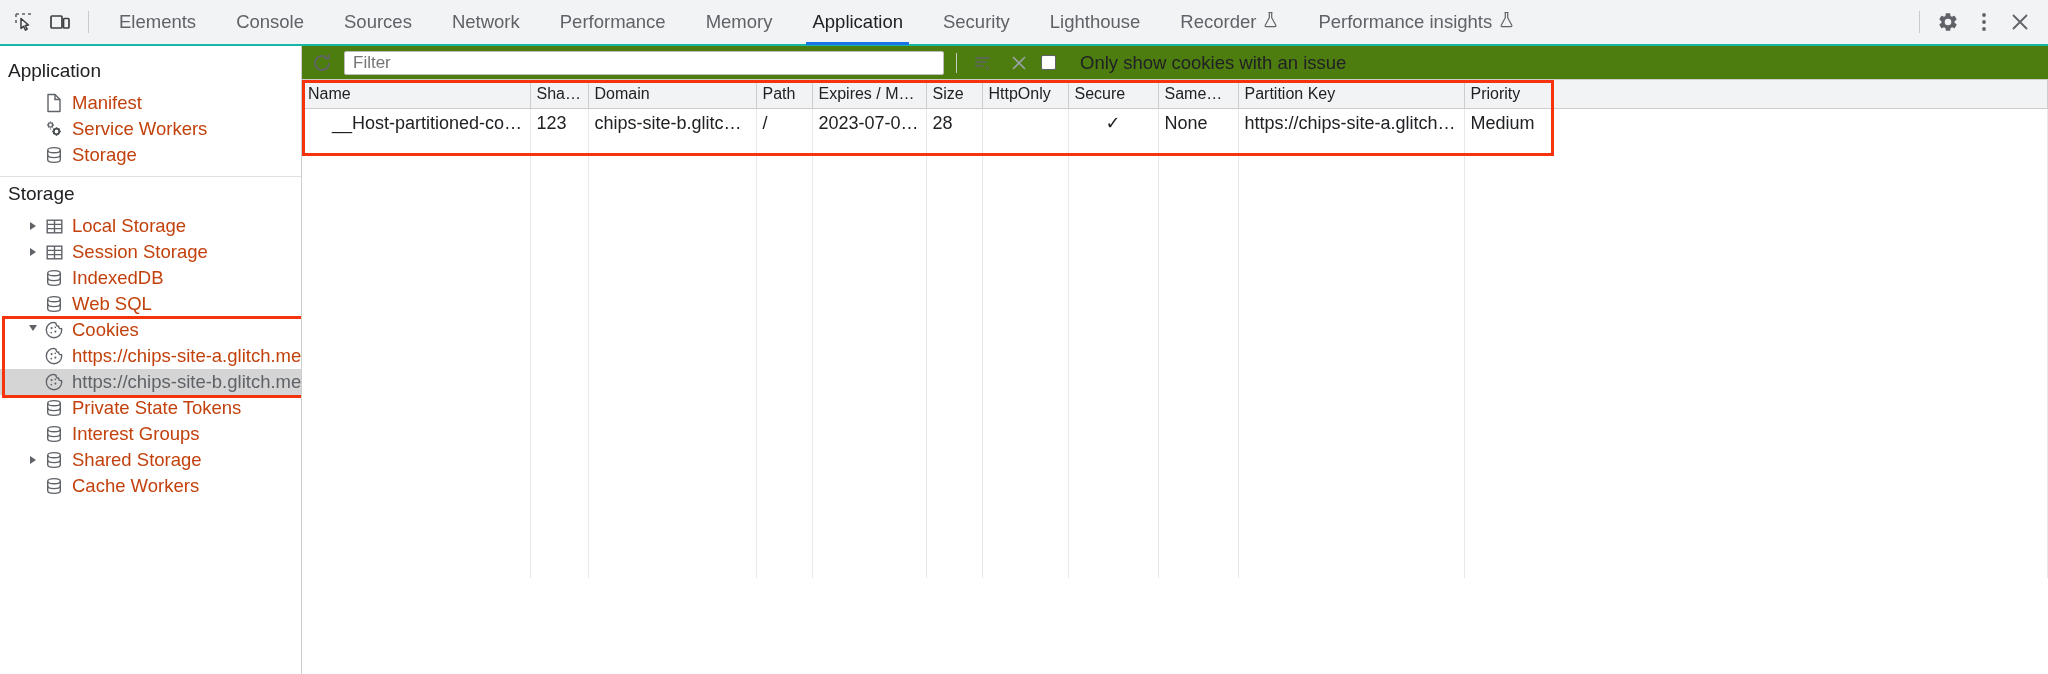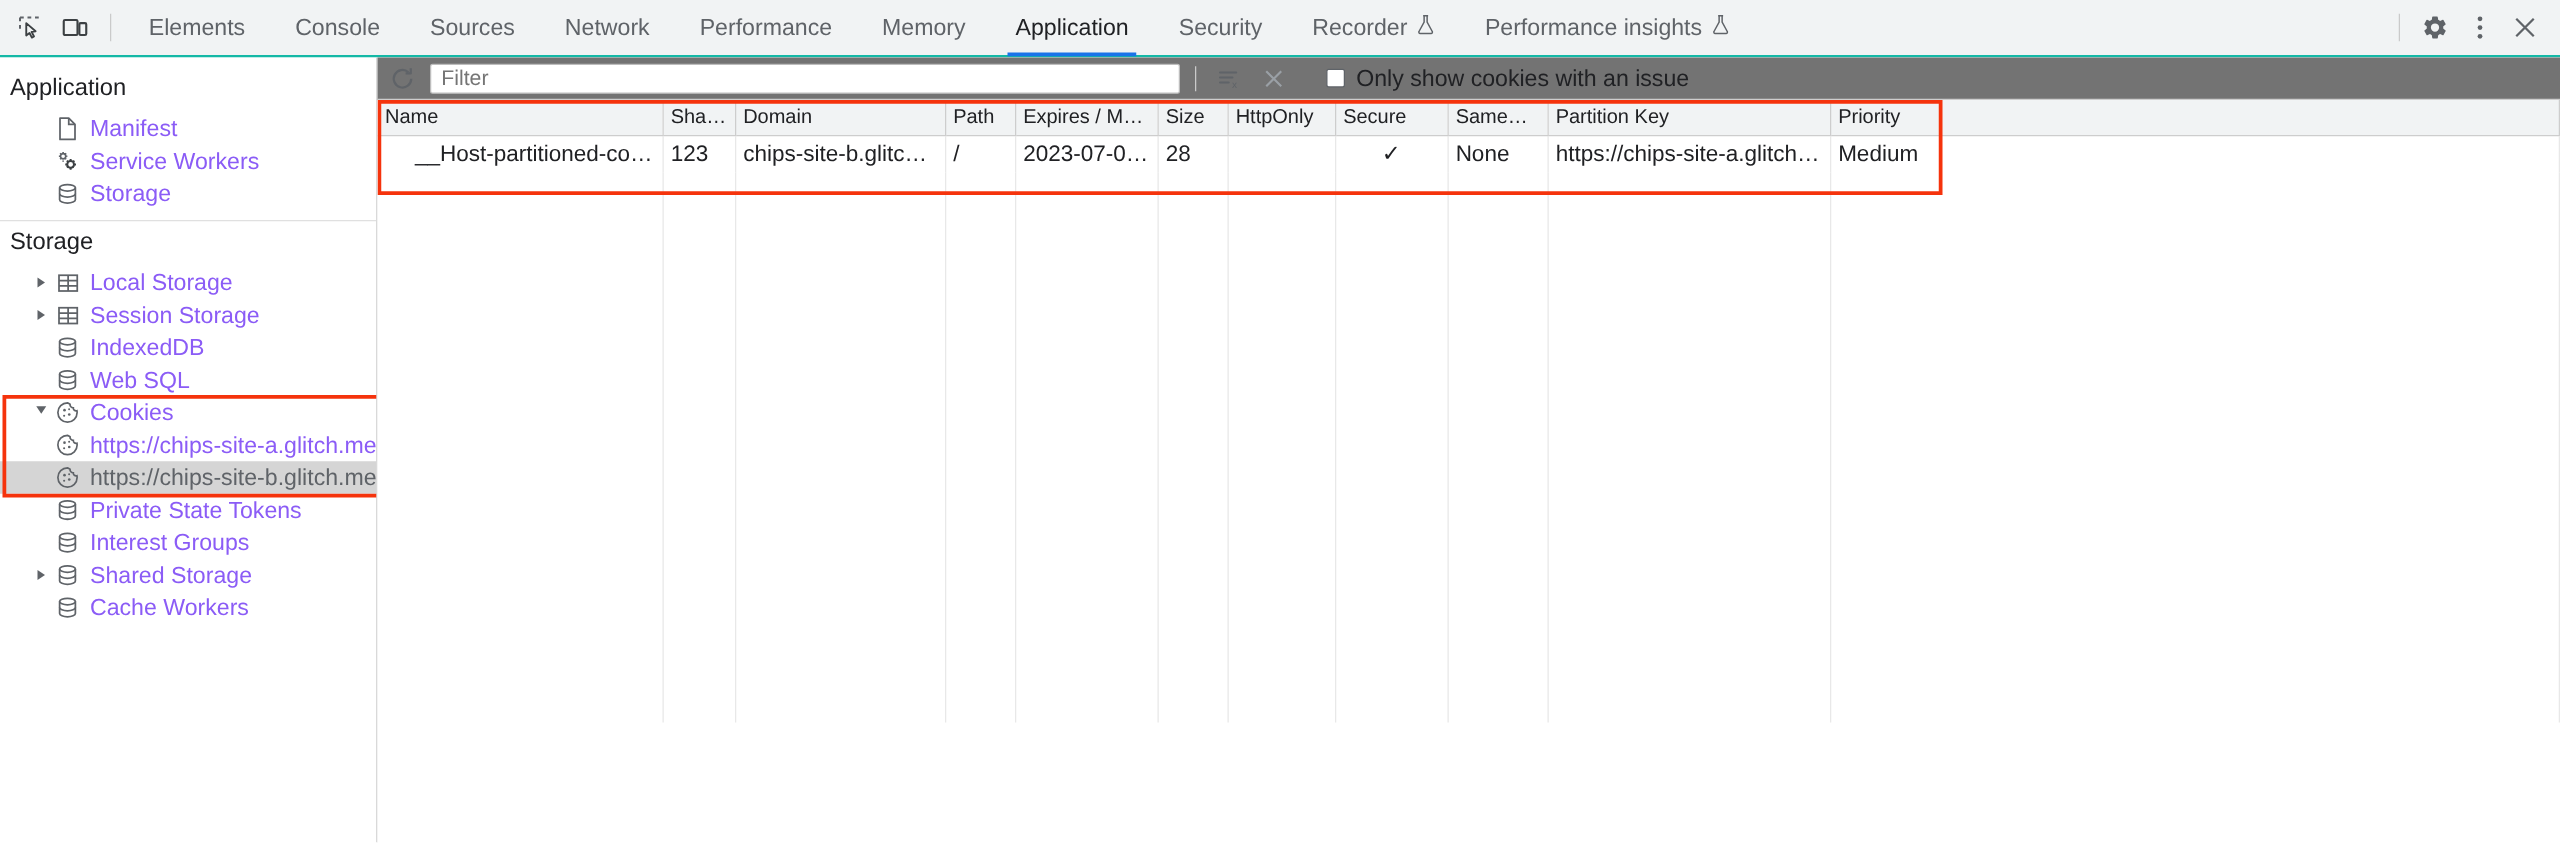--- a/index.html
+++ b/index.html
@@ -63,21 +63,21 @@
   .side-section-title{
     font-size:19px;
     color:#202124;
     padding:6px 0 8px 8px;
   }
   .side-divider{ height:1px; background:#e0e0e0; margin:8px 0 0 0; }
   .tree-item{
     height:26px;
     display:flex; align-items:center;
     font-size:18.5px;
-    color:#8b5cf6;
+    color:#c2410c;
     cursor:pointer;
     padding-left:6px;
     white-space:nowrap;
   }
   .tree-item.selected{ background:#d5d5d5; color:#5f6368; }
   .tw{ width:18px; min-width:18px; display:flex; align-items:center; justify-content:center; }
   .tw .arrow{
     width:0;height:0;
     border-left:6px solid #5f6368;
     border-top:4.5px solid transparent;
@@ -99,41 +99,41 @@
     pointer-events:none;
     z-index:5;
   }
 
   
   .content{ flex:1; display:flex; flex-direction:column; min-width:0; position:relative; background:#fff; }
   .filter-bar{
     height:34px; min-height:34px;
     display:flex; align-items:center;
     padding:0 8px 0 6px;
-    background:#737373;
+    background:#4d7c0f;
     border-bottom:1px solid #cdcdcd;
     gap:8px;
   }
   .refresh-btn{ width:28px;height:28px;display:flex;align-items:center;justify-content:center;cursor:pointer;border-radius:3px; }
   .filter-input{
     flex:0 1 600px;
     height:24px;
     background:#fff;
     border:1px solid #bdbdbd;
     border-radius:2px;
     font-size:17px;
     color:#202124;
     padding:0 8px;
     outline:none;
     font-family:"Liberation Sans", sans-serif;
   }
   .filter-input::placeholder{ color:#757575; }
   .fb-sep{ width:1px;height:20px;background:#cacaca;margin:0 4px; }
   .fb-icon{ width:28px;height:28px;display:flex;align-items:center;justify-content:center;cursor:pointer; }
-  .cb-wrap{ display:flex;align-items:center;gap:9px;cursor:pointer;margin-left:20px; }
+  .cb-wrap{ display:flex;align-items:center;gap:24px;cursor:pointer;margin-left:0; }
   .cb{
     width:15px;height:15px;border:1px solid #5f6368;border-radius:2px;background:#fff;
   }
   .cb-label{ font-size:18.5px;color:#202124;white-space:nowrap; }
 
   
   .table-wrap{ flex:1; position:relative; overflow:hidden; }
   table.cookies{
     width:100%;
     border-collapse:collapse;
@@ -208,20 +208,23 @@
           <span>Performance</span>
         </div>
       <div class="tab">
           <span>Memory</span>
         </div>
       <div class="tab active">
           <span>Application</span>
         </div>
       <div class="tab">
           <span>Security</span>
+        </div>
+      <div class="tab">
+          <span>Lighthouse</span>
         </div>
       <div class="tab">
         <span>Recorder</span>
         <span class="flask">
           <svg width="15" height="17" viewBox="0 0 15 17">
               <path d="M5.5 1.5h4M6.3 1.5v5.2L2.2 14.2a1 1 0 0 0 .9 1.5h8.8a1 1 0 0 0 .9-1.5L8.7 6.7V1.5" fill="none" stroke="#5f6368" stroke-width="1.2"></path>
             </svg>
         </span>
       </div>
       <div class="tab">

